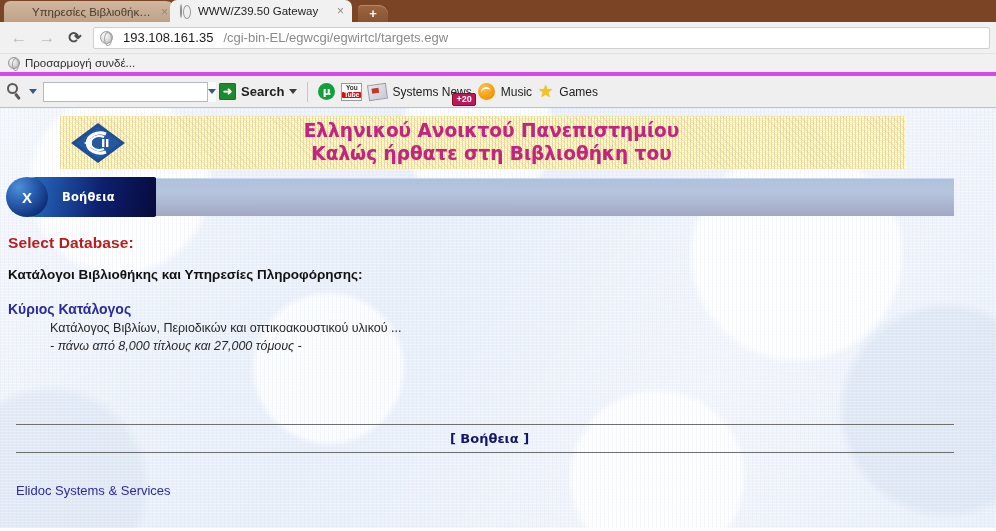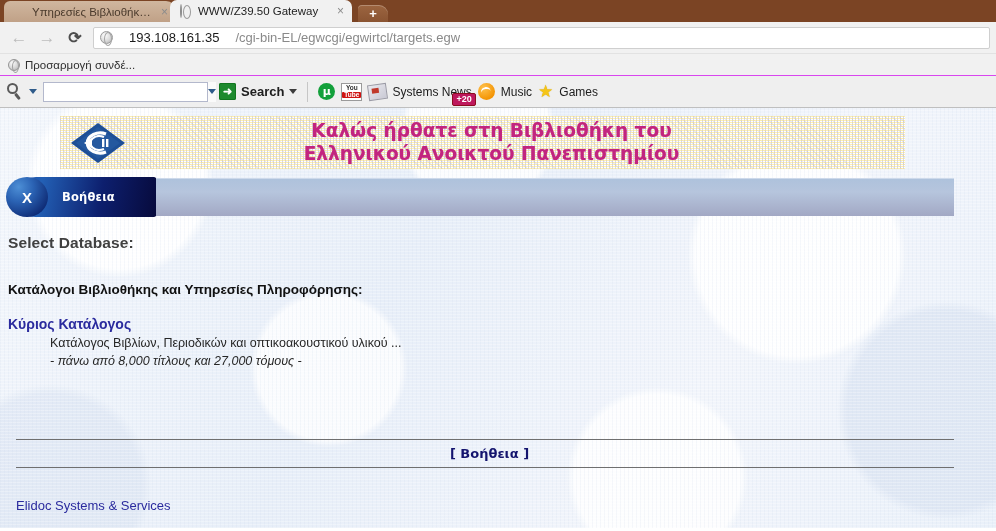--- a/index.html
+++ b/index.html
@@ -78,37 +78,37 @@
   }
   .navbtn {
     width:26px;height:26px;display:flex;align-items:center;justify-content:center;
     font-size:17px; line-height:1;
   }
   .navbtn.back, .navbtn.fwd { color:#bdbdbd; }
   .navbtn.reload { color:#4e4e4e; font-size:16px; font-weight:bold; }
   .urlbar {
     flex:1; height:22px; background:#fff; border:1px solid #cfcfcf;
     border-radius:2px; display:flex; align-items:center;
-    padding:0 6px; gap:16px; margin-left:3px; font-size:13px;
+    padding:0 6px; gap:10px; margin-left:3px; font-size:13px;
   }
   .urlbar .globe {
     width:13px;height:13px;border-radius:50%;flex:0 0 13px;position:relative;
     background:radial-gradient(circle at 35% 32%, #fdfdfd 0%, #dadada 55%, #a9a9a9 100%);
     border:1px solid #9a9a9a;
   }
   .urlbar .globe:after{
     content:"";position:absolute;left:3px;top:0;width:6px;height:12px;
     border:1px solid #a5a5a5;border-radius:50%;
   }
   .url-host { color:#1a1a1a; }
   .url-path { color:#8a8a8a; }
 
   .bookmarkbar {
     height:22px; background:#f1f1f1; display:flex; align-items:center;
-    gap:5px; padding:0 8px; border-bottom:1px solid #d946ef;
+    gap:5px; padding:0 8px; border-bottom:4px solid #d946ef;
     font-size:11.5px; color:#2f2f2f;
   }
   .bookmarkbar .globe {
     width:12px;height:12px;border-radius:50%;position:relative;flex:0 0 12px;
     background:radial-gradient(circle at 35% 32%, #fbfbfb 0%, #d5d5d5 55%, #a2a2a2 100%);
     border:1px solid #949494;
   }
   .bookmarkbar .globe:after{
     content:"";position:absolute;left:3px;top:0;width:5px;height:11px;
     border:1px solid #a0a0a0;border-radius:50%;
@@ -270,22 +270,22 @@
     position:absolute; left:6px; top:3px; width:42px; height:40px;
     border-radius:50%;
     background:radial-gradient(circle at 30% 25%, #4d8fd6 0%, #2b63b4 35%, #0e2a74 80%, #0a1a52 100%);
     display:flex;align-items:center;justify-content:center; z-index:3;
     color:#fff;font-weight:bold;font-size:15px;
   }
 
   
   .content { padding:14px 0 0 8px; }
   .h-select {
-    font-size:15.5px; font-weight:bold; color:#404040; letter-spacing:.1px;
-    margin-bottom:30px;
+    font-size:15.5px; font-weight:bold; color:#b91c1c; letter-spacing:.1px;
+    margin-bottom:15px;
   }
   .h-cat {
     font-size:13.5px; font-weight:bold; color:#111;
     margin-bottom:19px;
   }
   .dblink {
     font-size:14px; font-weight:bold; color:#2b2b9e;
     margin-bottom:3px;
   }
   .dbdesc {
@@ -384,22 +384,22 @@
             <polygon points="30,2 57,22 30,42 3,22" fill="#1e4f96"></polygon>
             <polygon points="30,6 52,22 30,38 8,22" fill="#24589f"></polygon>
             <path d="M38 13 A13 10 0 1 0 38 31" stroke="#ffffff" stroke-width="3.2" fill="none"></path>
             <path d="M36 16 A9 7 0 1 0 36 28" stroke="#ffffff" stroke-width="2.2" fill="none"></path>
             <rect x="34" y="18" width="2.4" height="8" fill="#ffffff"></rect>
             <rect x="38" y="18" width="2.4" height="8" fill="#ffffff"></rect>
             <polygon points="16,22 24,17 24,27" fill="#ffffff"></polygon>
           </svg>
         </div>
         <div class="banner-title">
+          <div>Ελληνικού Ανοικτού Πανεπιστημίου</div>
           <div>Καλώς ήρθατε στη Βιβλιοθήκη του</div>
-          <div>Ελληνικού Ανοικτού Πανεπιστημίου</div>
         </div>
       </div>
 
       <div class="navstrip">
         <div class="bluebar"></div>
         <div class="darkedge"></div>
         <div class="helptab">
           <span>Βοήθεια</span>
         </div>
         <div class="xcircle">X</div>

